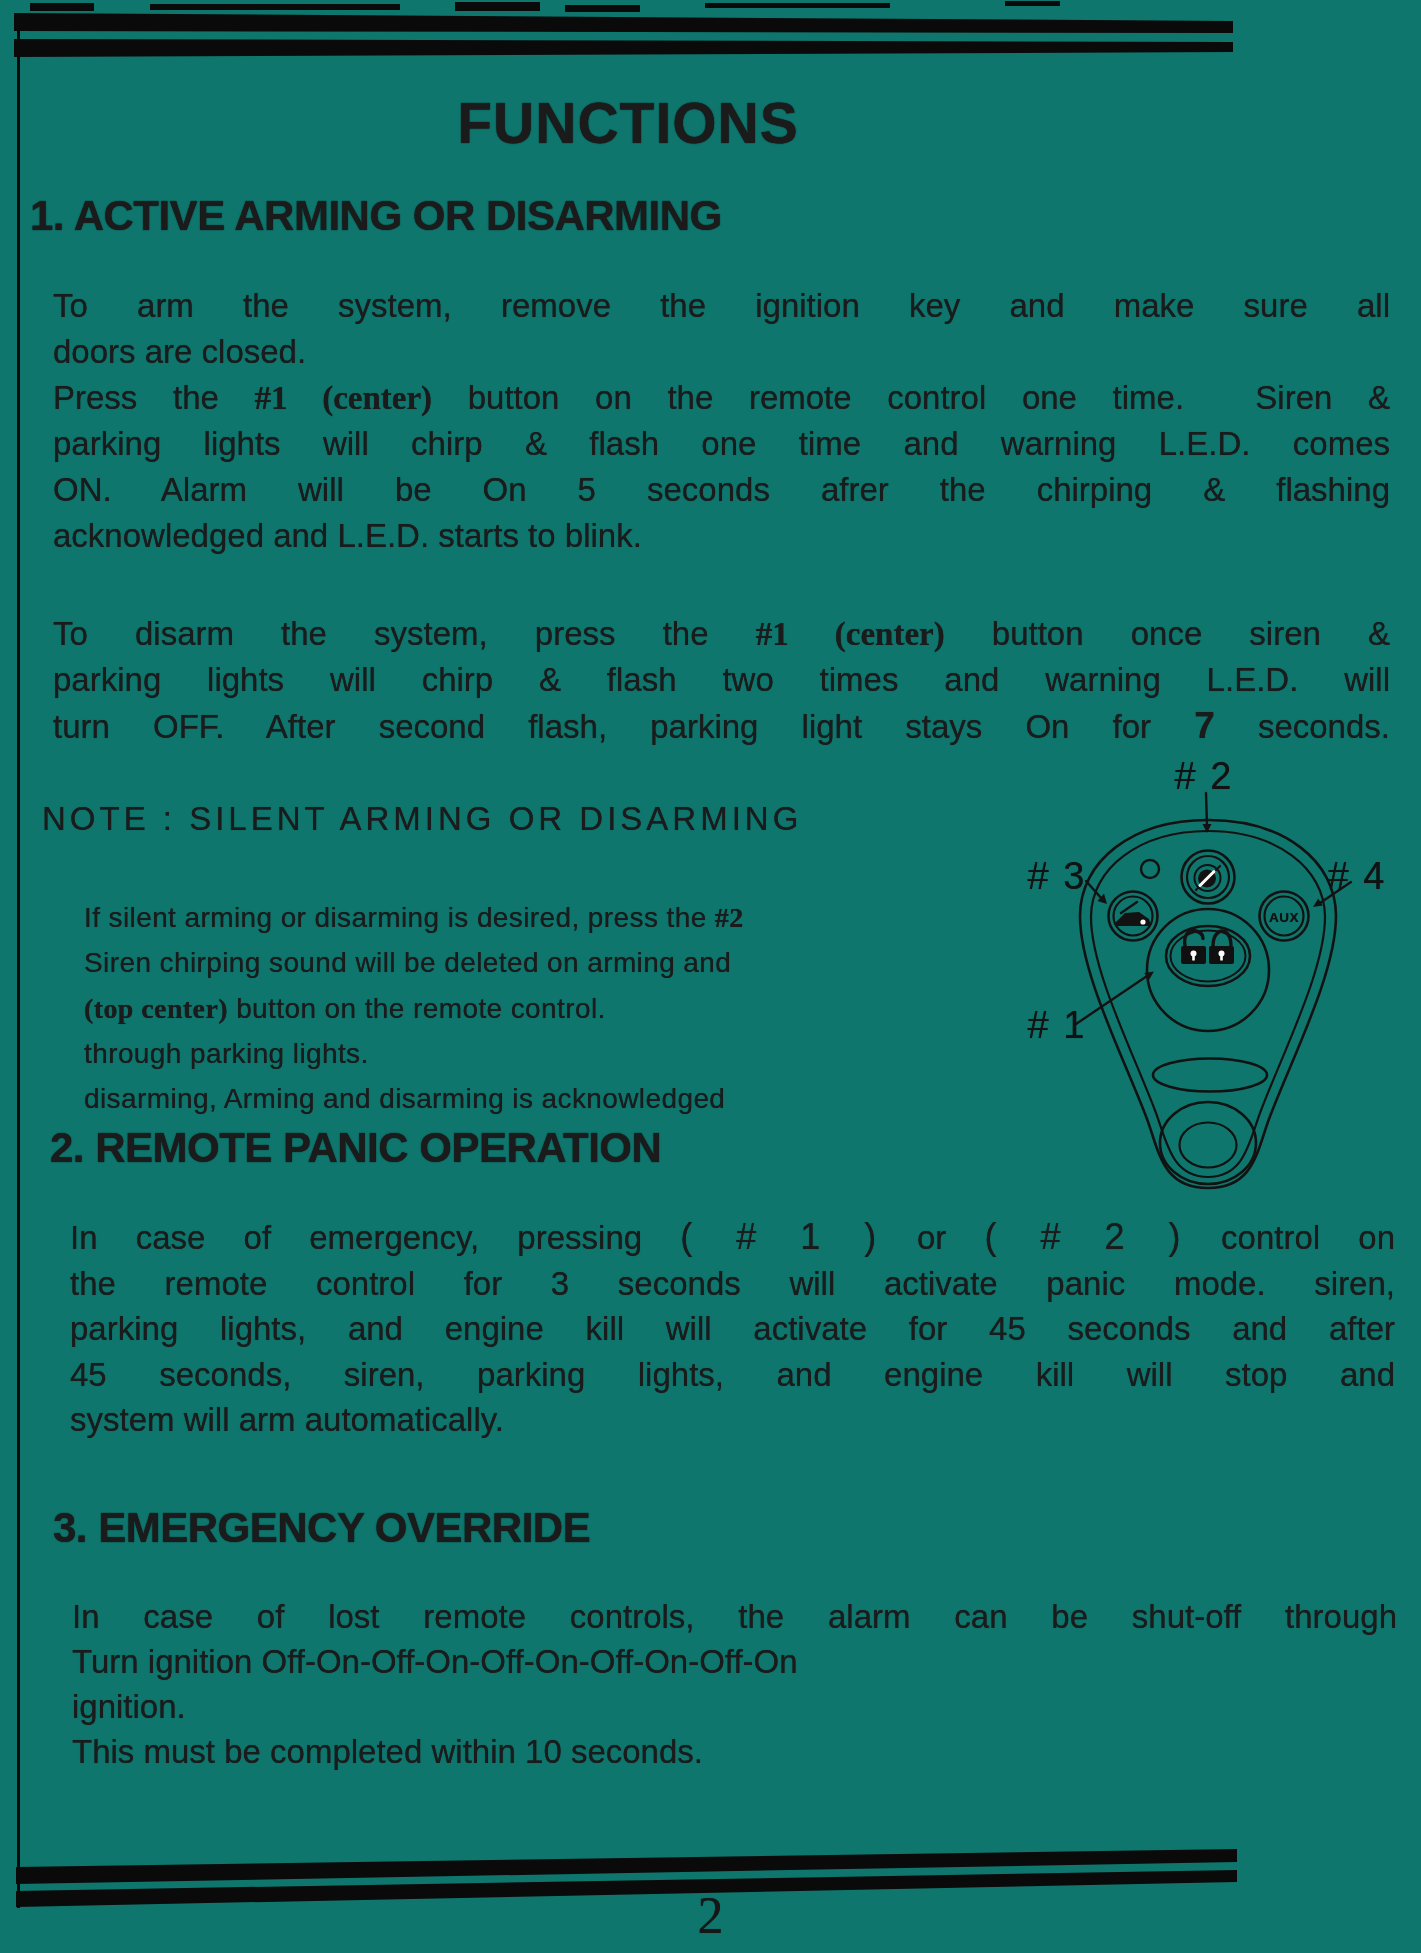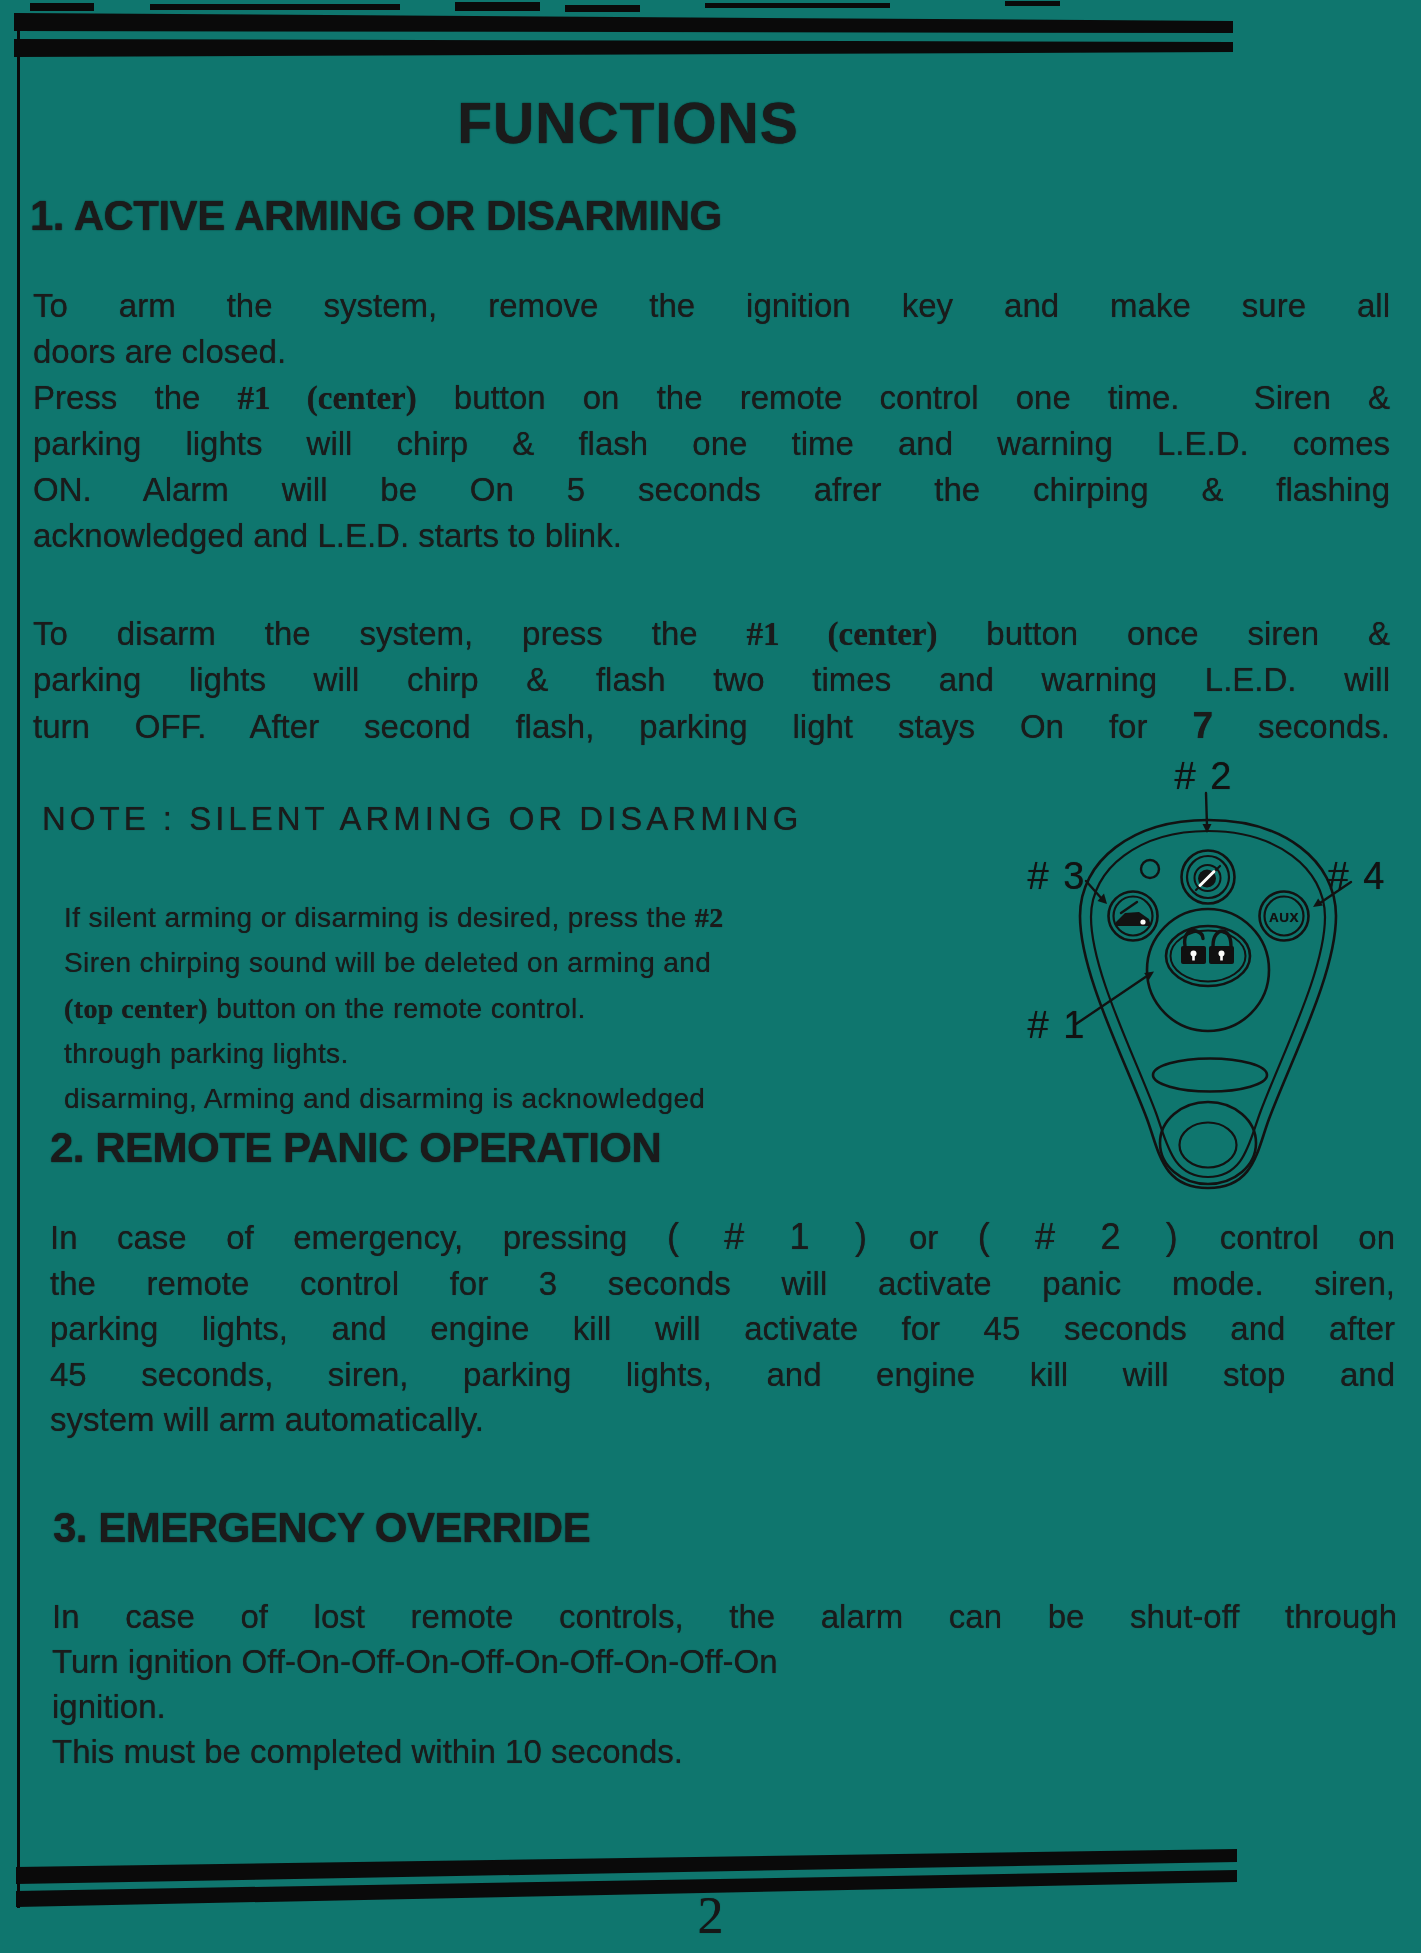--- a/index.html
+++ b/index.html
@@ -22,21 +22,21 @@
   .heading {
     font-size:42px; font-weight:700; letter-spacing:-0.5px;
     text-shadow:0 0 1.3px rgba(0,0,0,.9);
     white-space:nowrap;
   }
   .h1 { left:30px;  top:192px; }
   .h2x { left:50px; top:1124px; }
   .h3x { left:53px; top:1504px; }
 
   .p { font-size:33px; }
-  .ln { line-height:46px; min-height:46px; }
+  .ln { line-height:46px; min-height:46px;margin-left:20px; }
   .j { text-align:justify; text-align-last:justify; }
   .p1 { left:33px; top:283px;  width:1357px; }
   .p2 { left:33px; top:611px;  width:1357px; }
   .p3 { left:50px; top:1214px; width:1345px; }
   .p3 .ln { line-height:45.5px; min-height:45.5px; }
   .p4 { left:52px; top:1594px; width:1345px; }
   .p4 .ln { line-height:45px; min-height:45px; }
 
   .note-title { left:42px; top:800px; font-size:33px; letter-spacing:4px; white-space:nowrap; }
   .note-body  { left:64px; top:895px; width:925px; font-size:28px; letter-spacing:.4px; }

